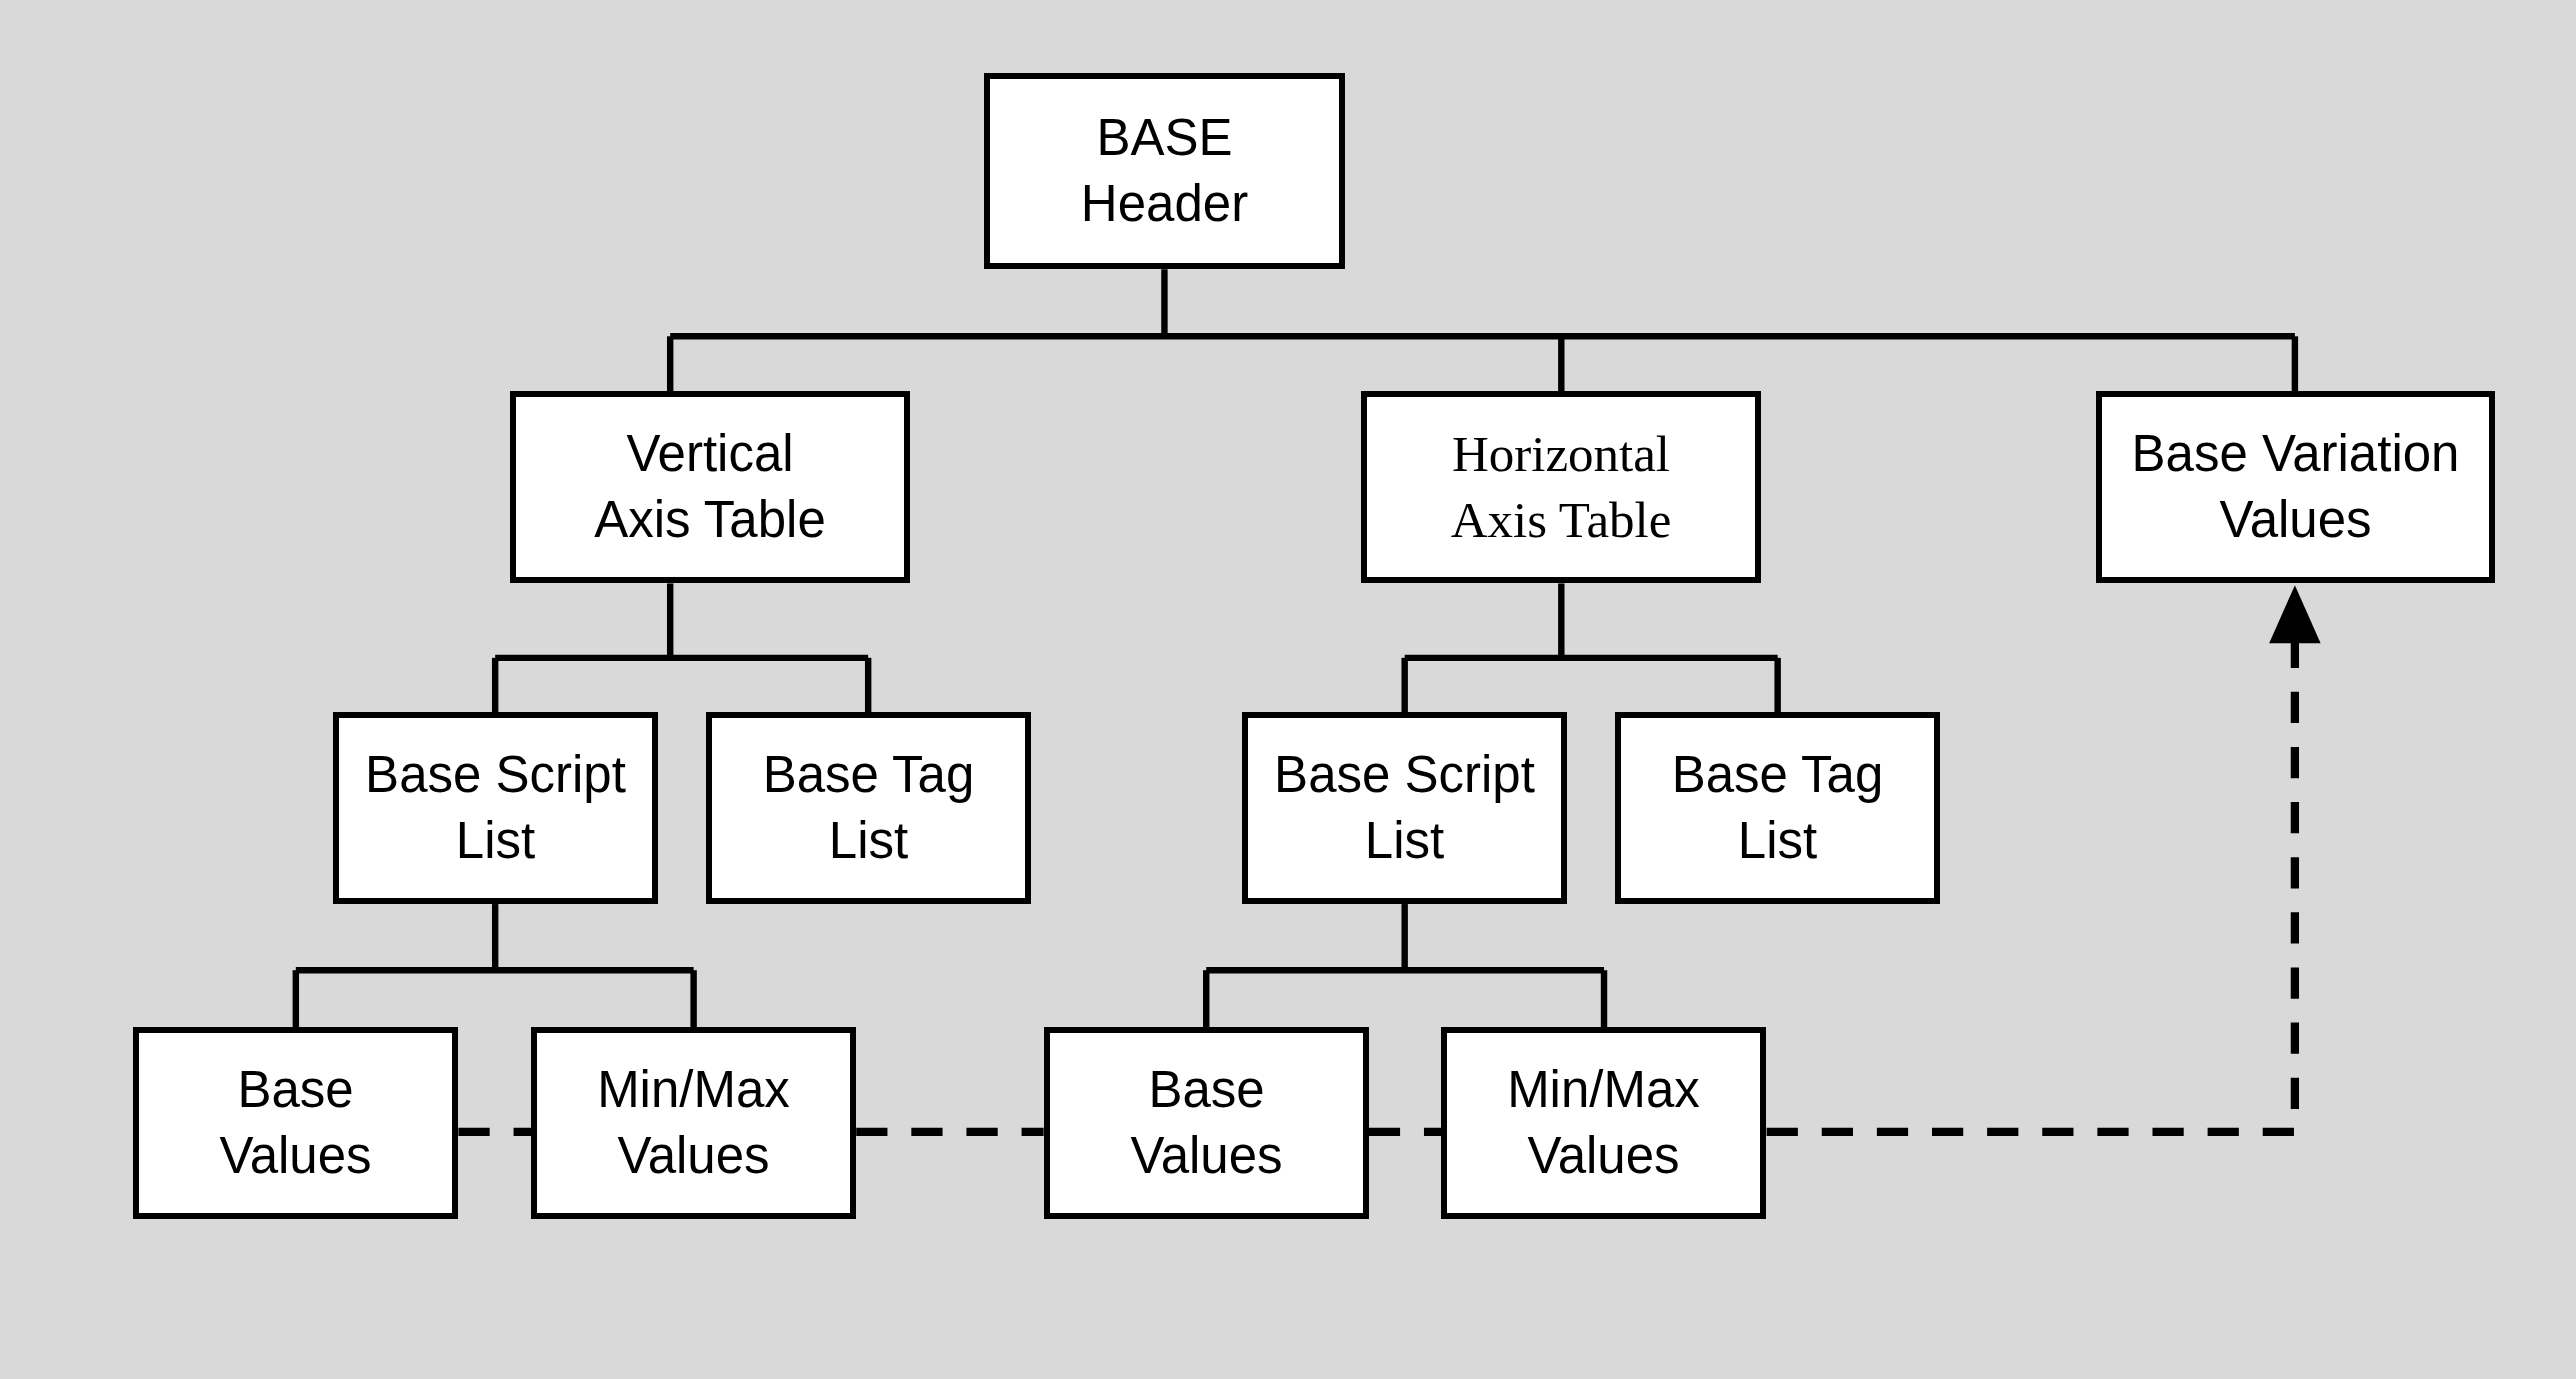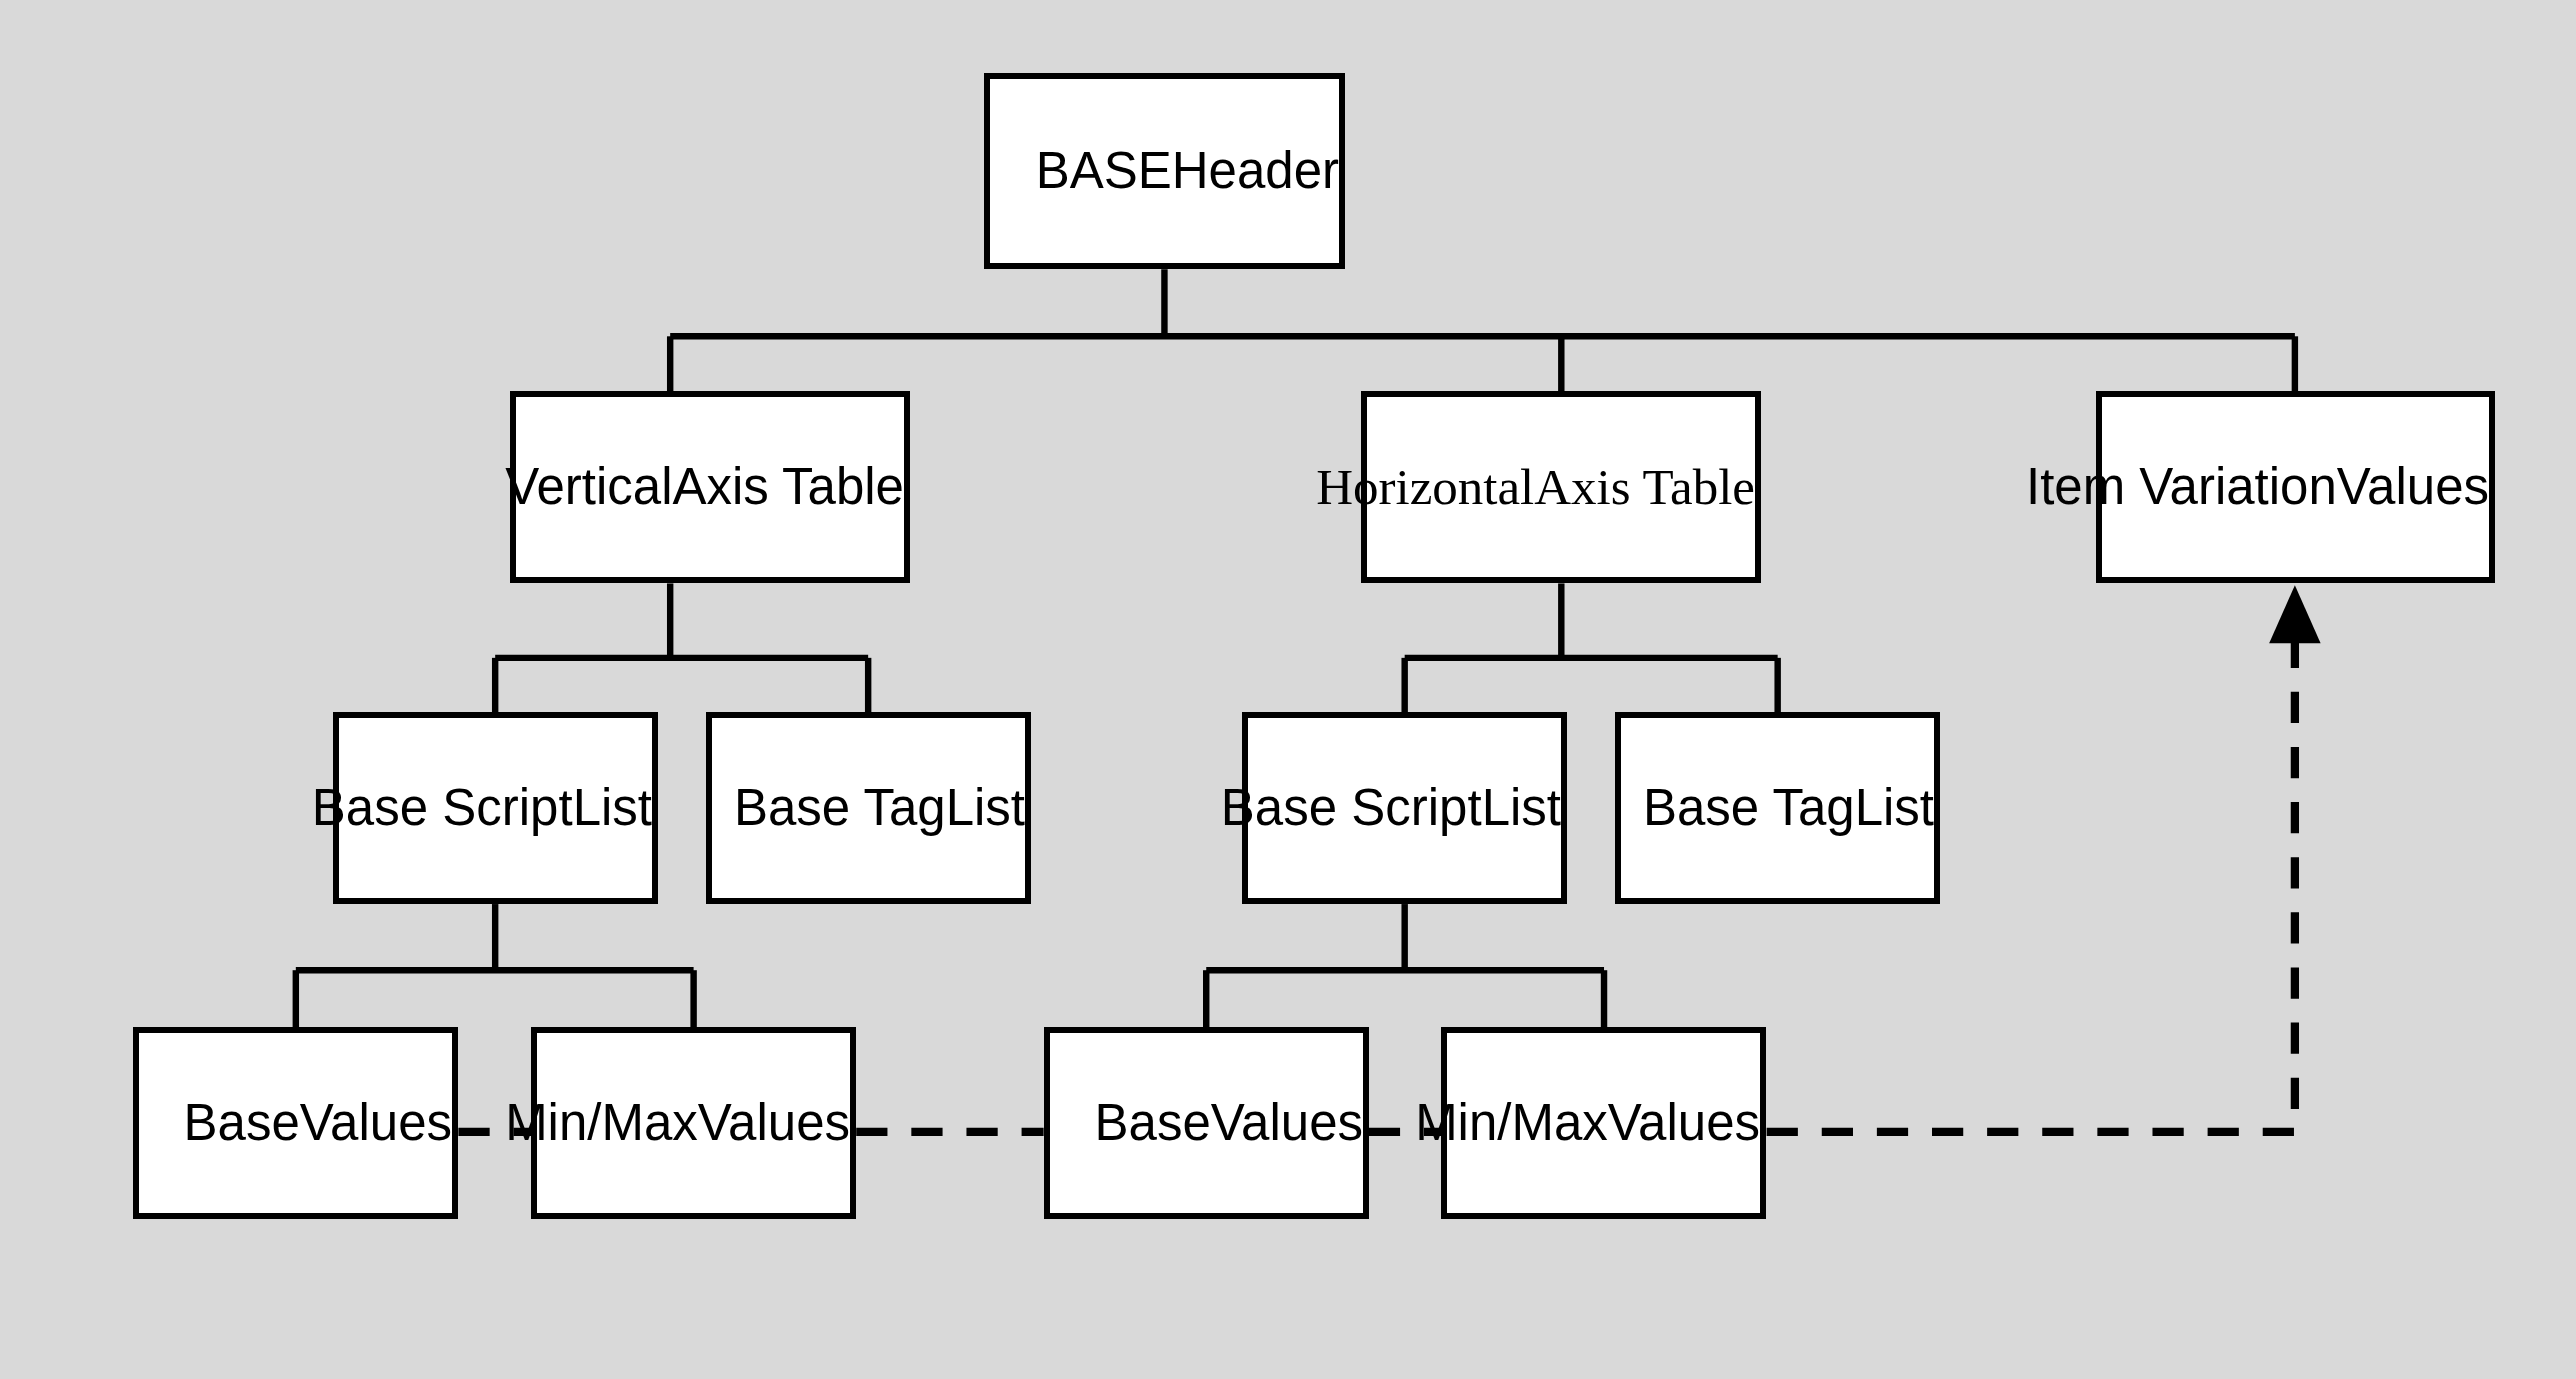--- a/index.html
+++ b/index.html
@@ -26,23 +26,23 @@
     width: 2576px;
     height: 1380px;
     pointer-events: none;
   }
   .node-box {
     position: absolute;
     box-sizing: border-box;
     background: #ffffff;
     border: 6.4px solid #000000;
     display: flex;
-    flex-direction: row;
+    flex-direction: column;
     align-items: center;
-    justify-content: flex-end;
+    justify-content: center;
     text-align: center;
     color: #000000;
     font-size: 51px;
     line-height: 1.30;
     font-weight: 400;
     z-index: 5;
   }
   .node-line {
     display: block;
     white-space: nowrap;
@@ -109,21 +109,21 @@
     <span class="node-line">Vertical</span>
     <span class="node-line">Axis Table</span>
   </div>
 
   <div class="node-box" style="left:1361px; top:391px; width:400px; height:192px;font-family:Liberation Serif, serif;">
     <span class="node-line">Horizontal</span>
     <span class="node-line">Axis Table</span>
   </div>
 
   <div class="node-box" style="left:2096px; top:391px; width:399px; height:192px;">
-    <span class="node-line">Item Variation</span>
+    <span class="node-line">Base Variation</span>
     <span class="node-line">Values</span>
   </div>
 
   <div class="node-box" style="left:333px; top:712px; width:325px; height:192px;">
     <span class="node-line">Base Script</span>
     <span class="node-line">List</span>
   </div>
 
   <div class="node-box" style="left:706px; top:712px; width:325px; height:192px;">
     <span class="node-line">Base Tag</span>

